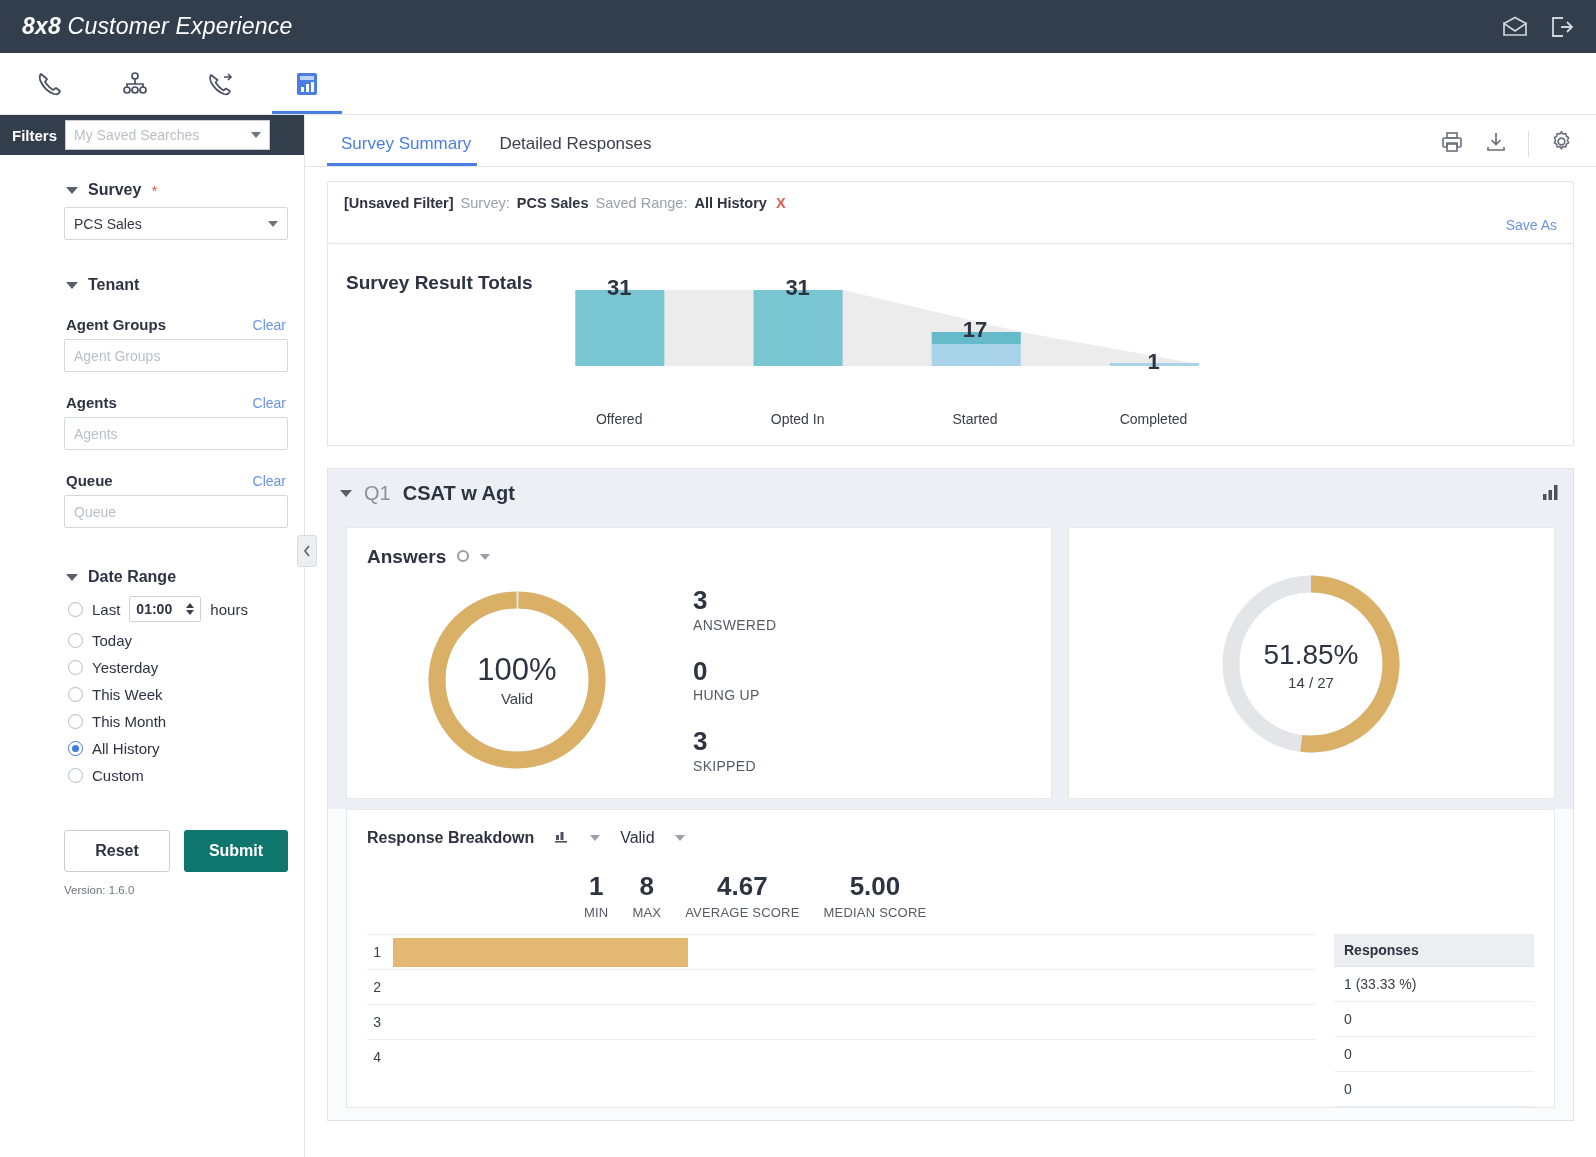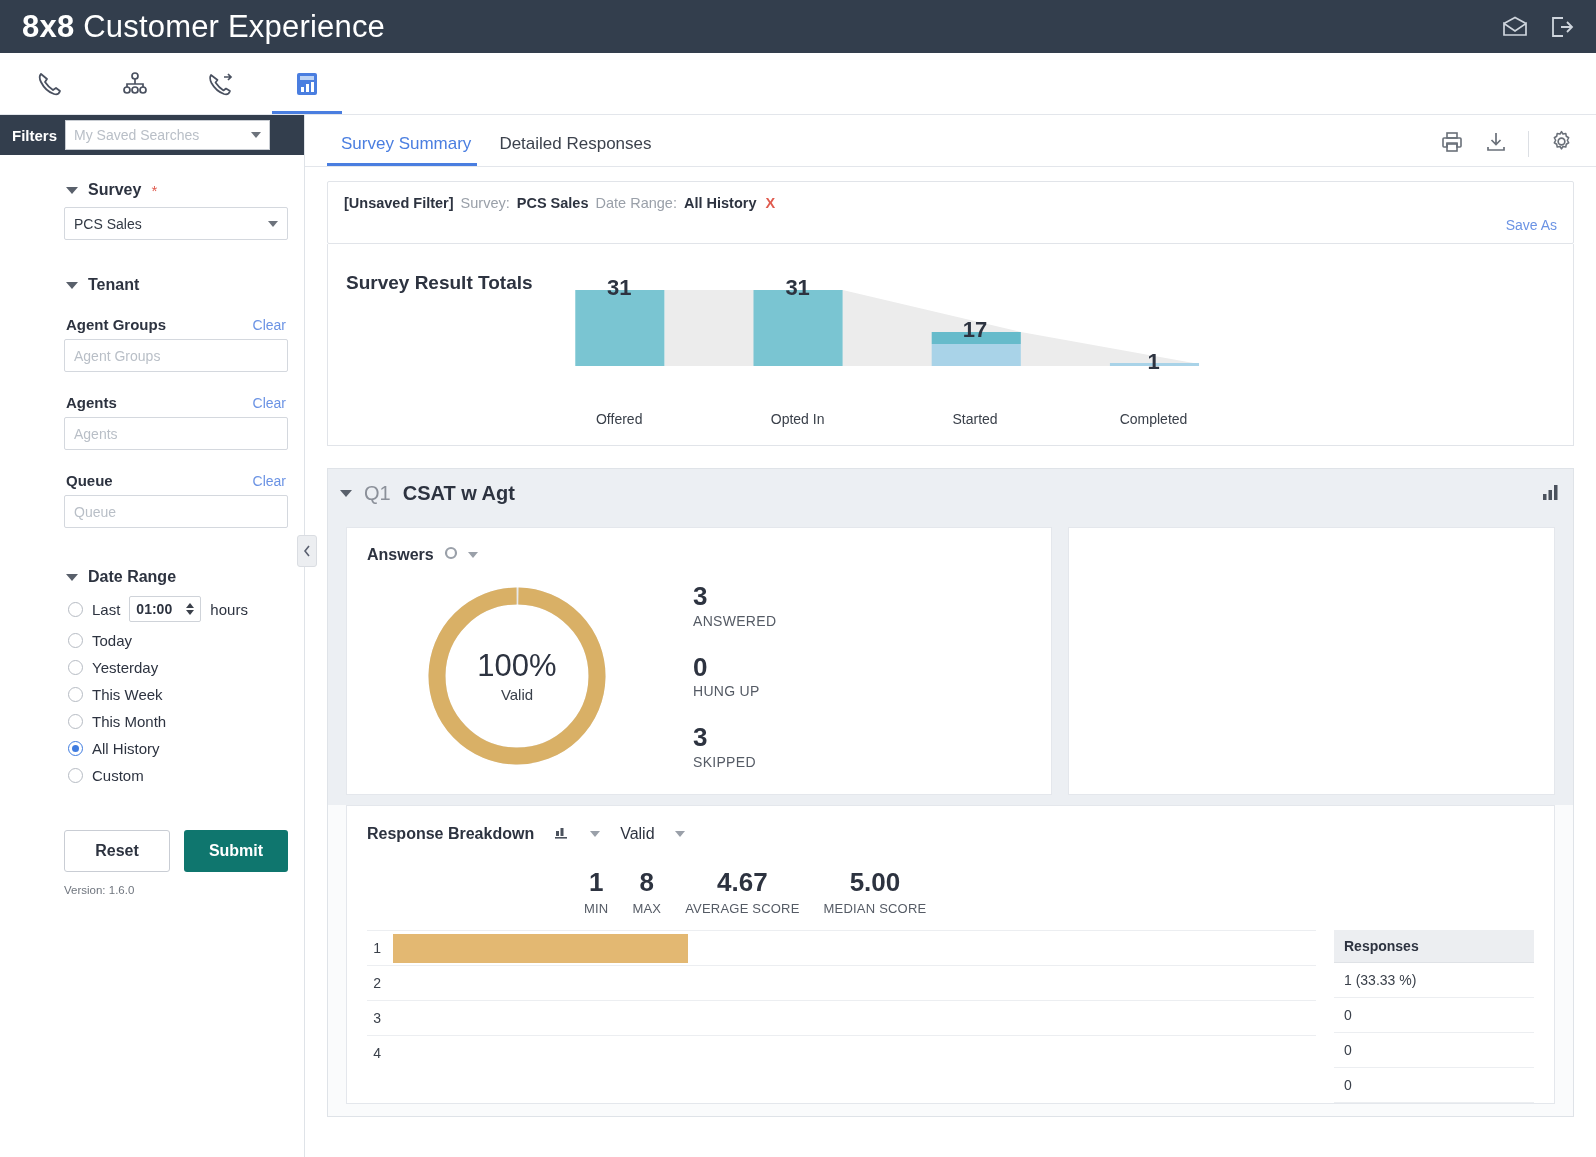--- a/index.html
+++ b/index.html
@@ -8,21 +8,21 @@
     font-family: "Liberation Sans", sans-serif;
     background: #ffffff;
     overflow: hidden;
   }
   
   .brandbar {
     height: 53px; background: #333e4d; color: #fff;
     display: flex; align-items: center; padding: 0 22px;
     position: relative;
   }
-  .brand-title { font-size: 31px; letter-spacing: .2px; }
+  .brand-title { font-size: 23px; letter-spacing: .2px; font-style: italic; }
   .brand-title b { font-weight: bold; }
   .brand-title span.light { font-weight: normal; }
   .brand-icons { margin-left: auto; display: flex; gap: 22px; align-items: center; }
   .brand-icons svg { display:block; }
 
   
   .apptabs {
     height: 62px; background: #fff; border-bottom: 1px solid #e3e6eb;
     display: flex; align-items: stretch; padding-left: 6px;
   }
@@ -150,21 +150,21 @@
     height: 48px; background: #eceff3; display: flex; align-items: center;
     padding: 0 12px; gap: 12px;
   }
   .qhead .qid { font-size: 20px; color: #8b9099; }
   .qhead .qname { font-size: 20px; font-weight: bold; color: #2d3340; }
   .qhead .qicon { margin-left: auto; }
   .qbody { display: flex; gap: 16px; padding: 0 0 0 0; background:#eceff3; }
   .panel { background: #fff; border: 1px solid #e4e7ec; }
   .panel-answers { flex: 1 1 58%; margin: 10px 0 10px 18px; padding: 18px 20px; }
   .panel-score { flex: 1 1 40%; margin: 10px 18px 10px 0; padding: 18px 20px; }
-  .panel-label { font-size: 16px; font-weight: bold; color: #2d3340; display: flex; align-items: center; gap: 10px; }
+  .panel-label { font-size: 19px; font-weight: bold; color: #2d3340; display: flex; align-items: center; gap: 10px; }
   .mini-caret { width: 0; height: 0; border-left: 5px solid transparent;
     border-right: 5px solid transparent; border-top: 6px solid #9aa0a9; }
   .answers-row { display: flex; align-items: center; padding: 12px 0 0 0; }
   .donut-box { flex: 0 0 300px; display: flex; justify-content: center; }
   .stats-col { display: flex; flex-direction: column; gap: 24px; padding-left: 26px; }
   .stat-num { font-size: 26px; font-weight: bold; color: #2d3340; line-height: 1.1; }
   .stat-lbl { font-size: 14px; color: #555b65; letter-spacing: .3px; margin-top: 2px; }
   .score-donut-box { display: flex; justify-content: center; padding-top: 18px; }
 
   
@@ -384,21 +384,21 @@
       </div>
     </div>
 
     <div class="content">
 
       <div class="filter-card">
         <div class="filter-line">
           <span class="f-unsaved">[Unsaved Filter]</span>
           <span class="f-key">Survey:</span>
           <span class="f-val">PCS Sales</span>
-          <span class="f-key">Date Range:</span>
+          <span class="f-key">Saved Range:</span>
           <span class="f-val">All History</span>
           <span class="f-x">X</span>
         </div>
         <div class="saveas">Save As</div>
       </div>
 
       <div class="funnel-card">
         <div class="funnel-wrap">
           <div class="funnel-title">Survey Result Totals</div>
           <div class="funnel-svg-box">
@@ -481,20 +481,28 @@
                 </div>
                 <div>
                   <div class="stat-num">3</div>
                   <div class="stat-lbl">SKIPPED</div>
                 </div>
               </div>
             </div>
           </div>
 
           <div class="panel panel-score">
+            <div class="score-donut-box">
+              <svg width="200" height="200" viewBox="0 0 200 200">
+                <circle cx="100" cy="100" r="80" fill="none" stroke="#e3e5e9" stroke-width="17"></circle>
+                <circle cx="100" cy="100" r="80" fill="none" stroke="#d9b066" stroke-width="17" stroke-dasharray="260.7 241.9" transform="rotate(-90 100 100)"></circle>
+                <text x="100" y="100" text-anchor="middle" font-size="28" fill="#2d3340" font-family="Liberation Sans, sans-serif">51.85%</text>
+                <text x="100" y="124" text-anchor="middle" font-size="15" fill="#3a404a" font-family="Liberation Sans, sans-serif">14 / 27</text>
+              </svg>
+            </div>
           </div>
         </div>
 
         <div class="rb-panel">
           <div class="rb-head">
             <span>Response Breakdown</span>
             <span>
               <svg width="16" height="15" viewBox="0 0 16 15">
                   <rect x="2" y="7" width="3" height="5" fill="#4b525d"></rect>
                   <rect x="6.5" y="4" width="3" height="8" fill="#4b525d"></rect>

